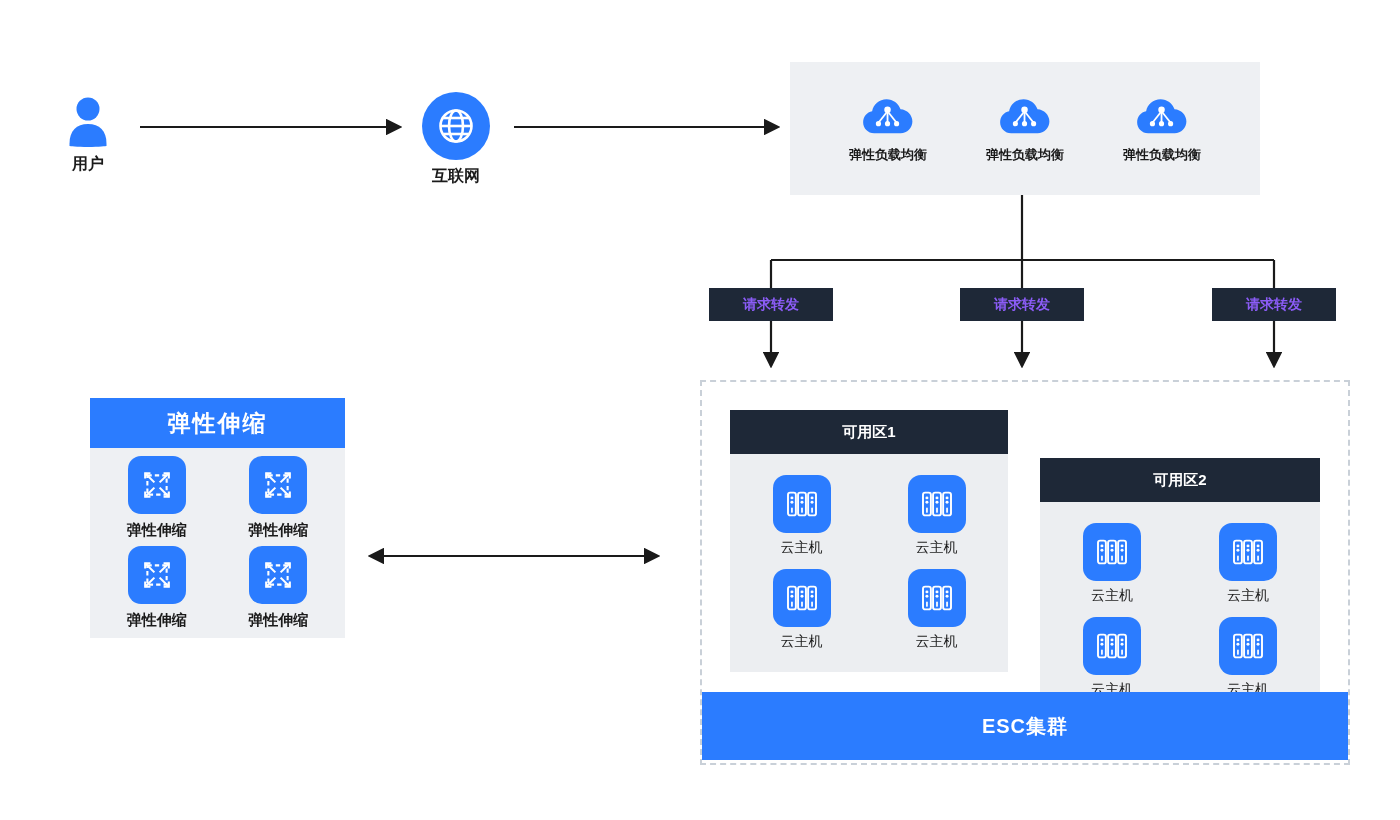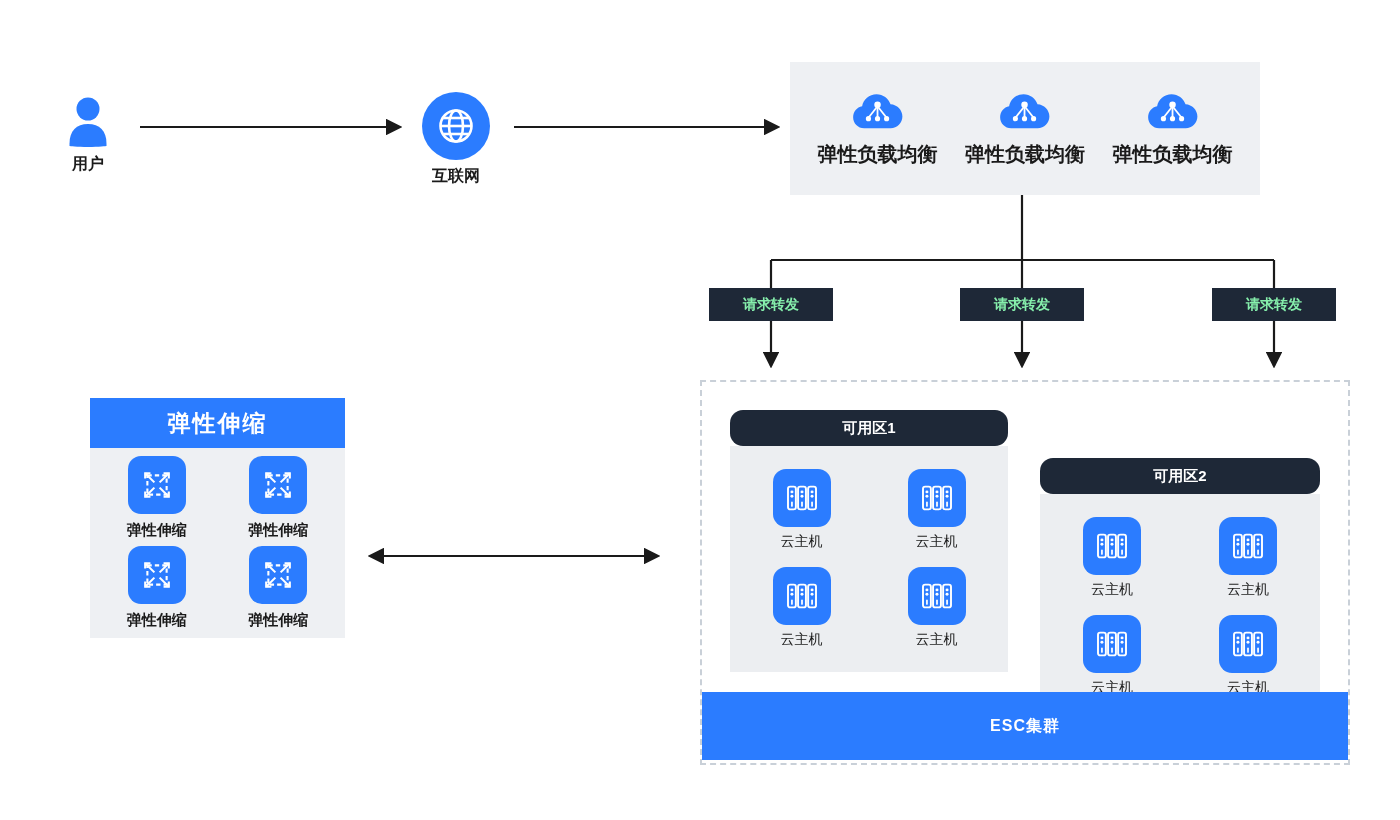--- a/index.html
+++ b/index.html
@@ -25,46 +25,46 @@
   .user-node{left:58px;top:96px;width:60px;}
 
   
   .internet-node{left:414px;top:92px;width:84px;}
   .globe-wrap{width:68px;height:68px;}
 
   
   .lb-panel{position:absolute;left:790px;top:62px;width:470px;height:133px;background:var(--panel-gray);z-index:2;
             display:flex;align-items:center;justify-content:space-evenly;}
   .lb-item{display:flex;flex-direction:column;align-items:center;}
-  .lb-item .lb-label{font-size:20px;font-weight:bold;margin-top:8px;white-space:nowrap;}
+  .lb-item .lb-label{font-size:13px;font-weight:bold;margin-top:8px;white-space:nowrap;}
   .lb-icon{width:60px;height:44px;}
 
   
-  .fwd-chip{position:absolute;width:124px;height:33px;background:var(--dark-navy);color:#86efac;z-index:2;
+  .fwd-chip{position:absolute;width:124px;height:33px;background:var(--dark-navy);color:#8b5cf6;z-index:2;
             display:flex;align-items:center;justify-content:center;font-size:14px;font-weight:bold;}
   .fwd-1{left:709px;top:288px;}
   .fwd-2{left:960px;top:288px;}
   .fwd-3{left:1212px;top:288px;}
 
   
   .cluster-box{position:absolute;left:700px;top:380px;width:650px;height:385px;border:2px dashed var(--dashed-border);
                background:#fff;z-index:2;}
   .az-box{position:absolute;top:28px;height:262px;display:flex;flex-direction:column;}
   .az-1{left:28px;width:278px;}
   .az-2{left:338px;width:280px;margin-top:48px;}
-  .az-header{height:36px;background:var(--dark-navy);color:#fff;display:flex;align-items:center;justify-content:center;
-             font-size:15px;font-weight:bold;border-radius:13px;}
+  .az-header{height:44px;background:var(--dark-navy);color:#fff;display:flex;align-items:center;justify-content:center;
+             font-size:15px;font-weight:bold;}
   .az-body{flex:1;background:var(--panel-gray-2);display:grid;grid-template-columns:1fr 1fr;
            justify-items:center;align-content:space-evenly;padding:12px 4px;row-gap:4px;}
   .host{display:flex;flex-direction:column;align-items:center;}
   .host-icon{width:58px;height:58px;background:var(--accent-blue);border-radius:13px;display:flex;
              align-items:center;justify-content:center;}
   .host-label{font-size:14px;font-weight:500;margin-top:6px;}
   .esc-banner{position:absolute;left:0;right:0;bottom:3px;height:68px;background:var(--accent-blue);color:#fff;
-              display:flex;align-items:center;justify-content:center;font-size:16px;font-weight:bold;letter-spacing:1px;}
+              display:flex;align-items:center;justify-content:center;font-size:20px;font-weight:bold;letter-spacing:1px;}
 
   
   .scaling-panel{position:absolute;left:90px;top:398px;width:255px;height:240px;z-index:2;display:flex;flex-direction:column;}
   .scaling-header{height:52px;background:var(--accent-blue);color:#fff;display:flex;align-items:center;justify-content:center;
                   font-size:23px;font-weight:bold;letter-spacing:2px;}
   .scaling-body{flex:1;background:var(--panel-gray);display:grid;grid-template-columns:1fr 1fr;
                 justify-items:center;align-content:space-evenly;padding:8px 6px;row-gap:6px;}
   .scale-item{display:flex;flex-direction:column;align-items:center;}
   .scale-icon{width:58px;height:58px;background:var(--accent-blue);border-radius:13px;display:flex;
               align-items:center;justify-content:center;}

